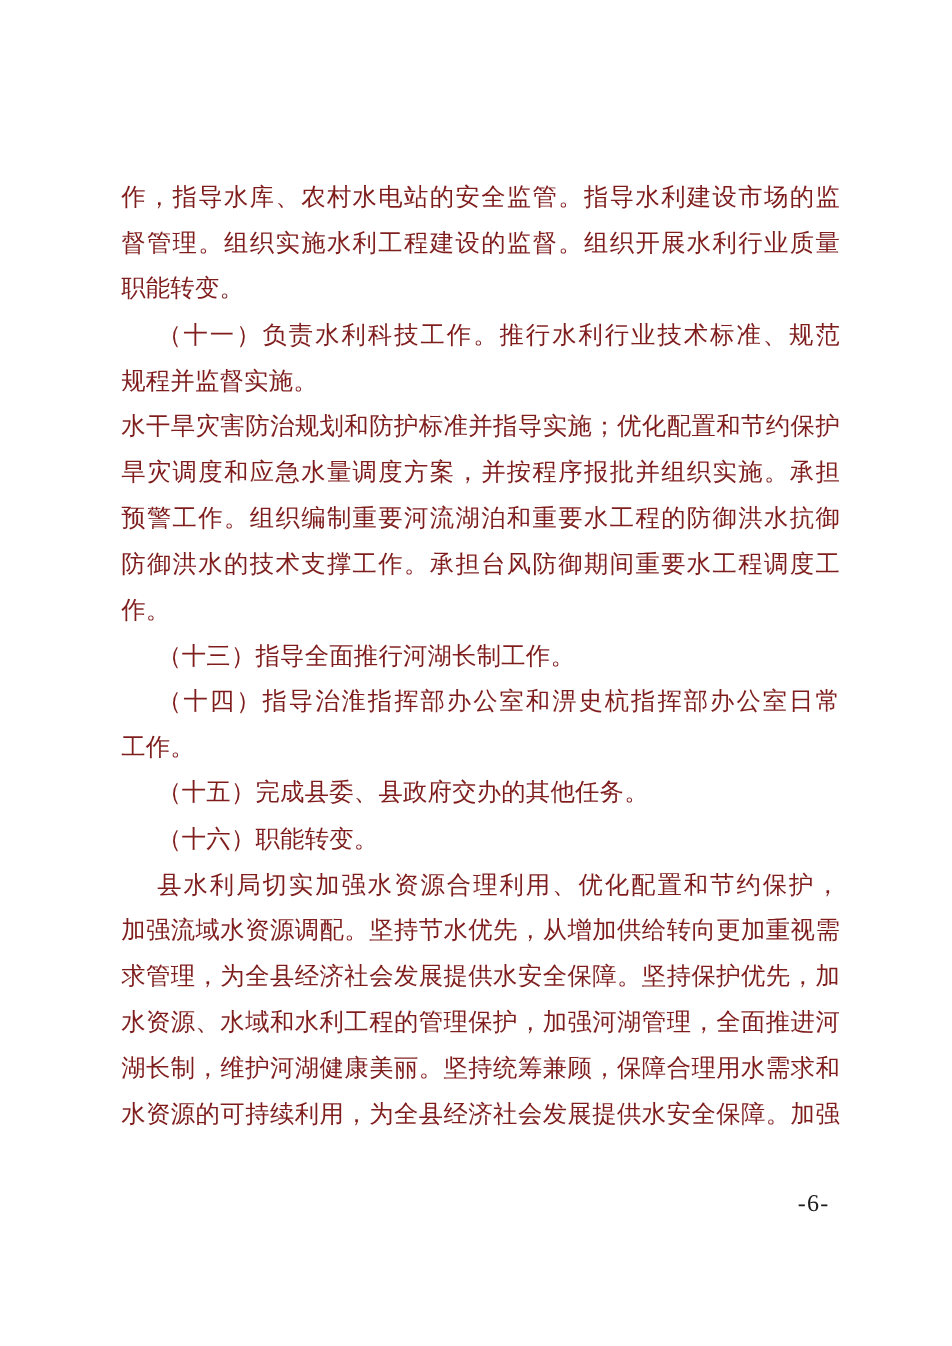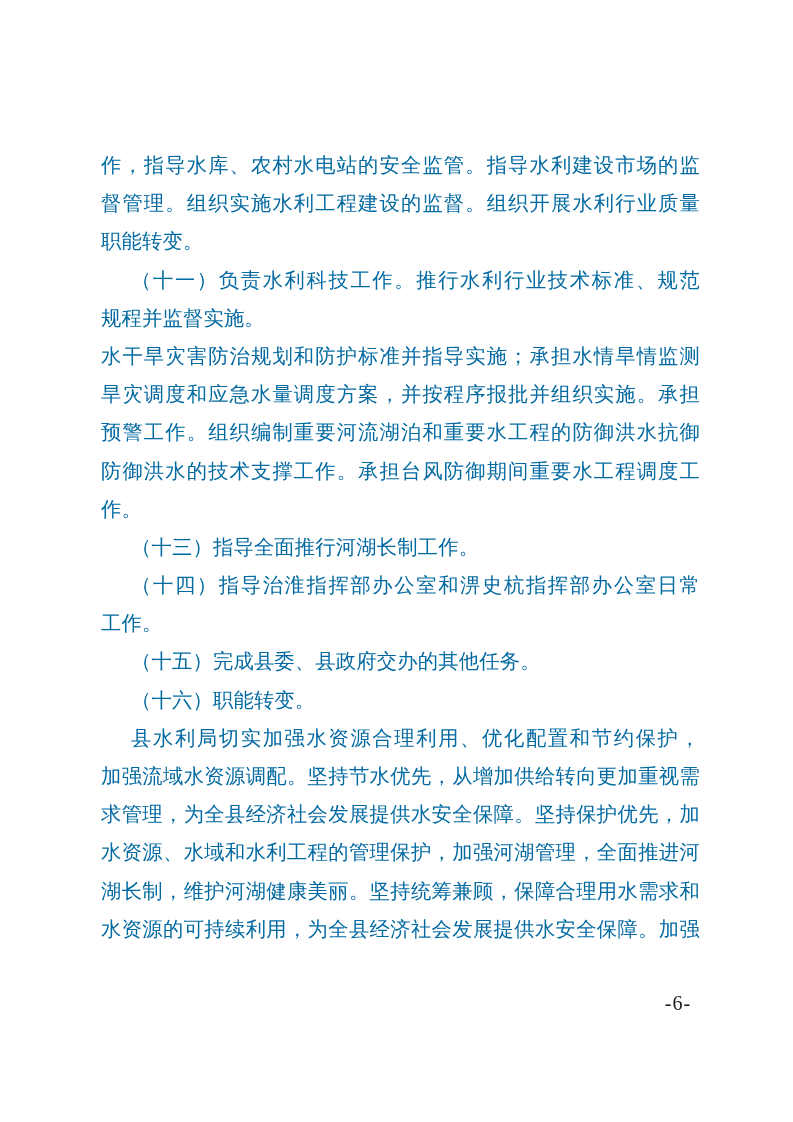--- a/index.html
+++ b/index.html
@@ -19,21 +19,21 @@
     left: 0; top: 0;
     width: 793px;
     height: 1122px;
     background: #ffffff;
   }
   .text-block {
     position: absolute;
     left: 101px;
     top: 146px;
     width: 599px;
-    color: #0369a1;
+    color: #7f1d1d;
     font-size: 20.3px;
     line-height: 38.2px;
     letter-spacing: 0.2px;
   }
   .paragraph { margin: 0; padding: 0; }
   .line {
     height: 38.2px;
     overflow: hidden;
     white-space: nowrap;
     text-align: left;
@@ -72,21 +72,21 @@
       <div class="line fill">督管理。组织实施水利工程建设的监督。组织开展水利行业质量</div>
       <div class="line">职能转变。</div>
     </div>
 
     <div class="paragraph">
       <div class="line fill indent">（十一）负责水利科技工作。推行水利行业技术标准、规范</div>
       <div class="line">规程并监督实施。</div>
     </div>
 
     <div class="paragraph">
-      <div class="line fill">水干旱灾害防治规划和防护标准并指导实施；承担水情旱情监测</div>
+      <div class="line fill">水干旱灾害防治规划和防护标准并指导实施；优化配置和节约保护</div>
       <div class="line fill">旱灾调度和应急水量调度方案，并按程序报批并组织实施。承担</div>
       <div class="line fill">预警工作。组织编制重要河流湖泊和重要水工程的防御洪水抗御</div>
       <div class="line fill">防御洪水的技术支撑工作。承担台风防御期间重要水工程调度工</div>
       <div class="line">作。</div>
     </div>
 
     <div class="paragraph">
       <div class="line indent">（十三）指导全面推行河湖长制工作。</div>
     </div>
 

